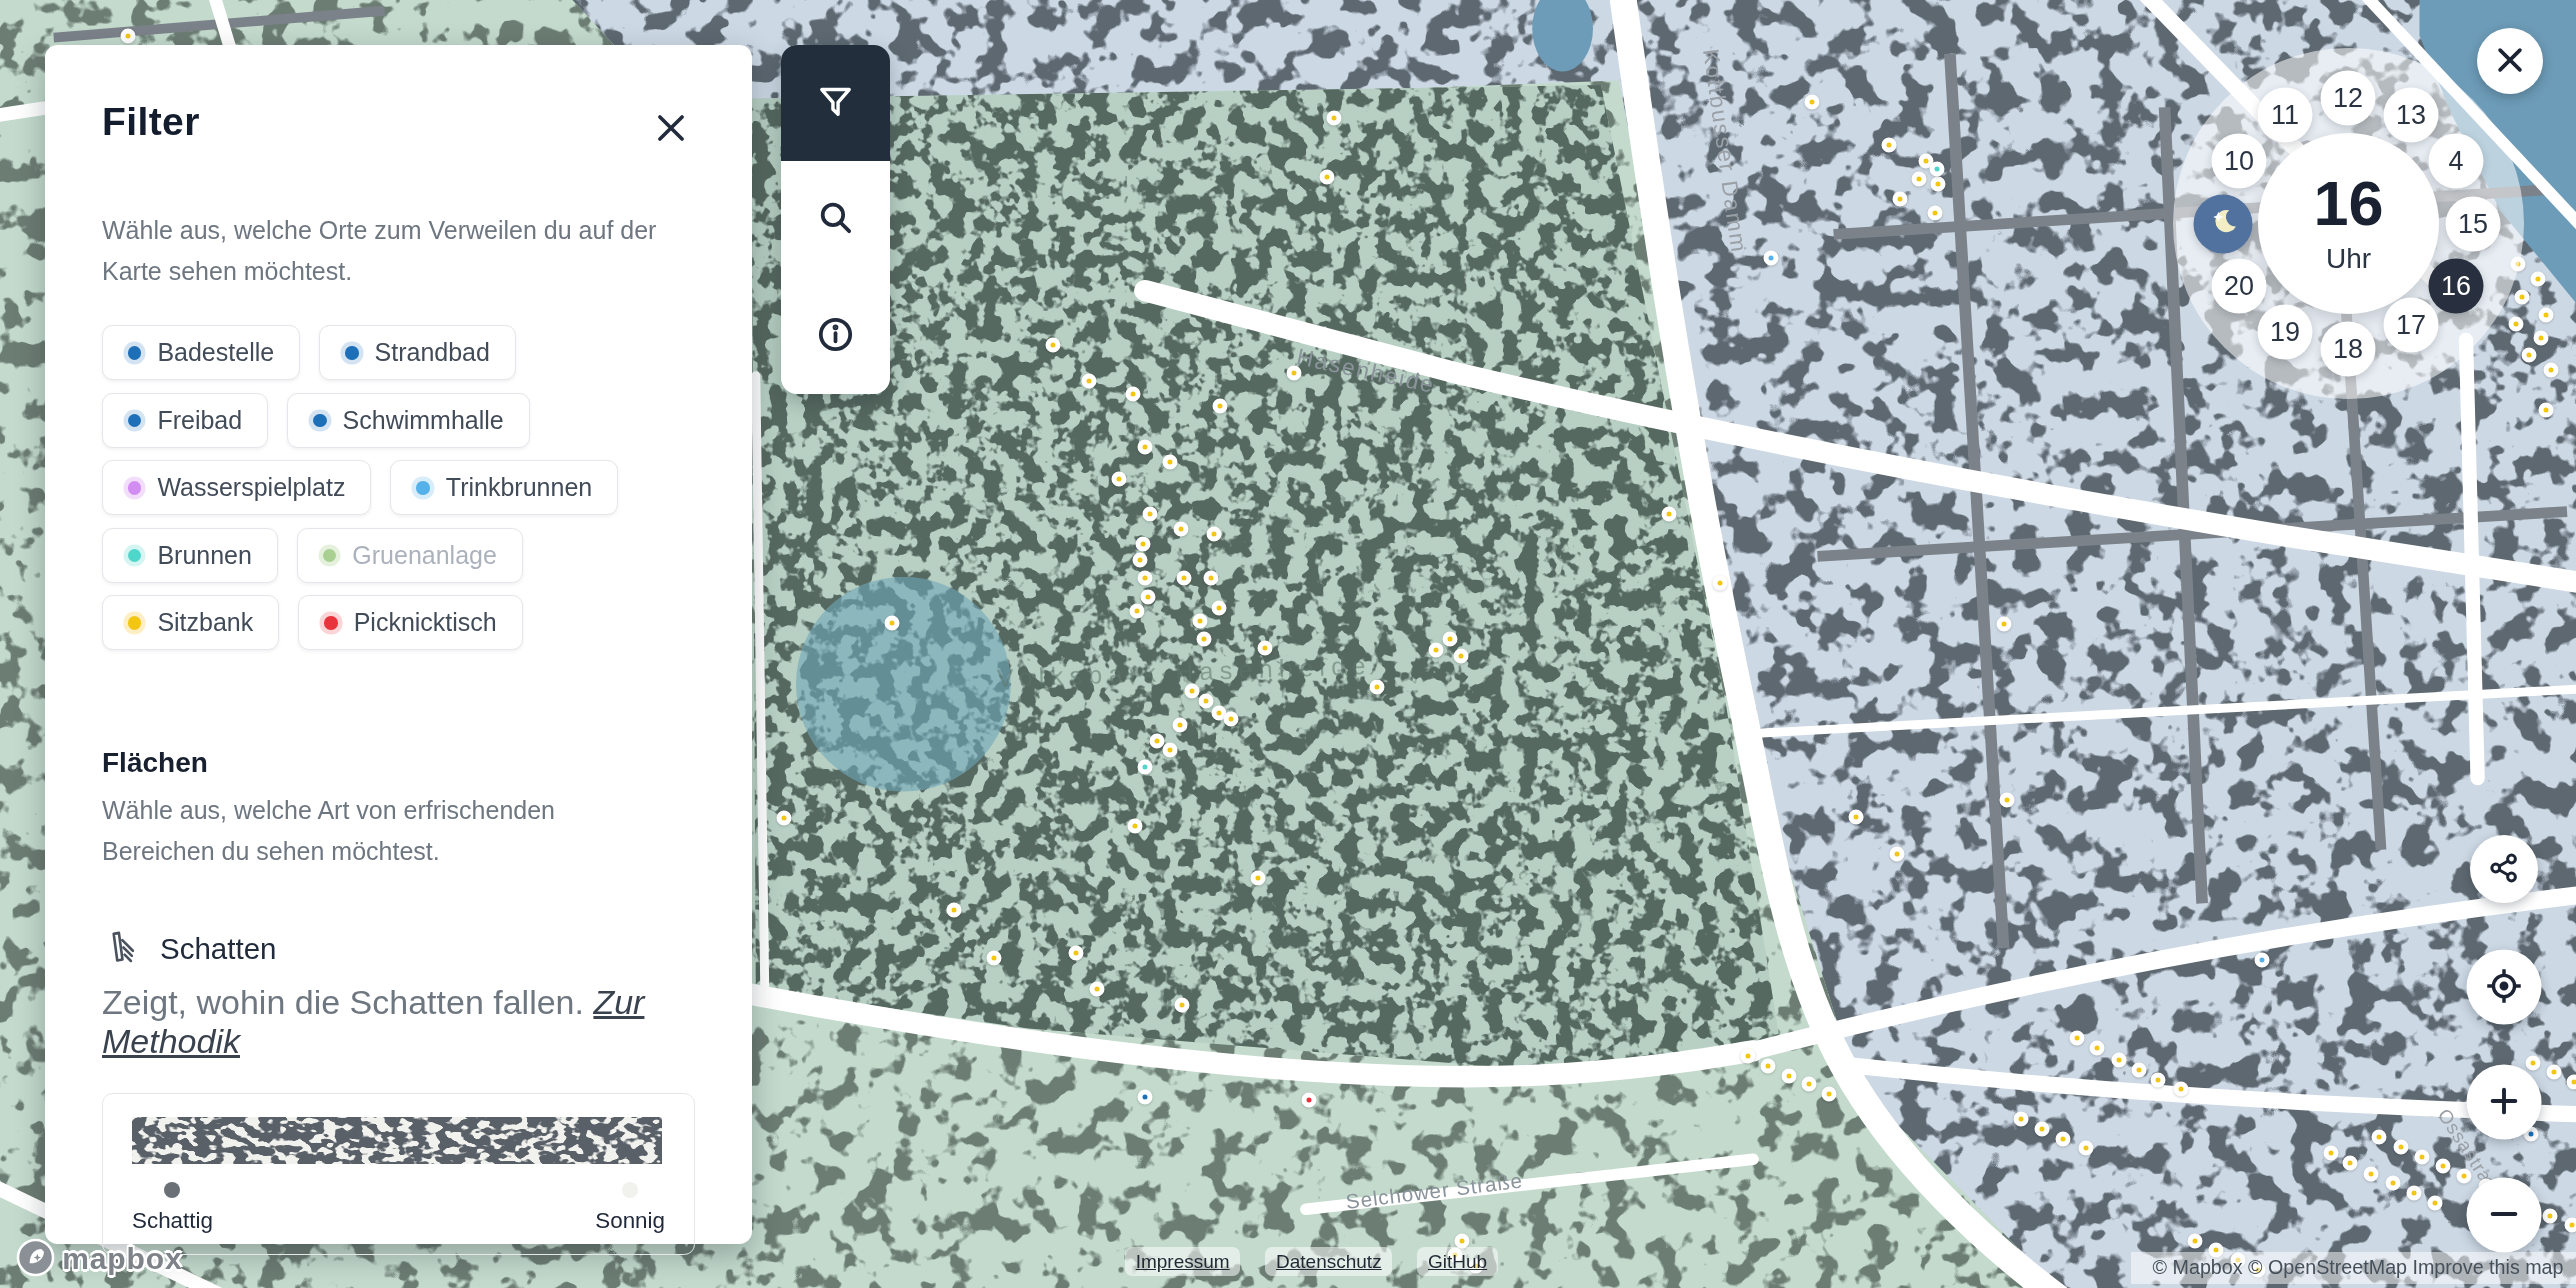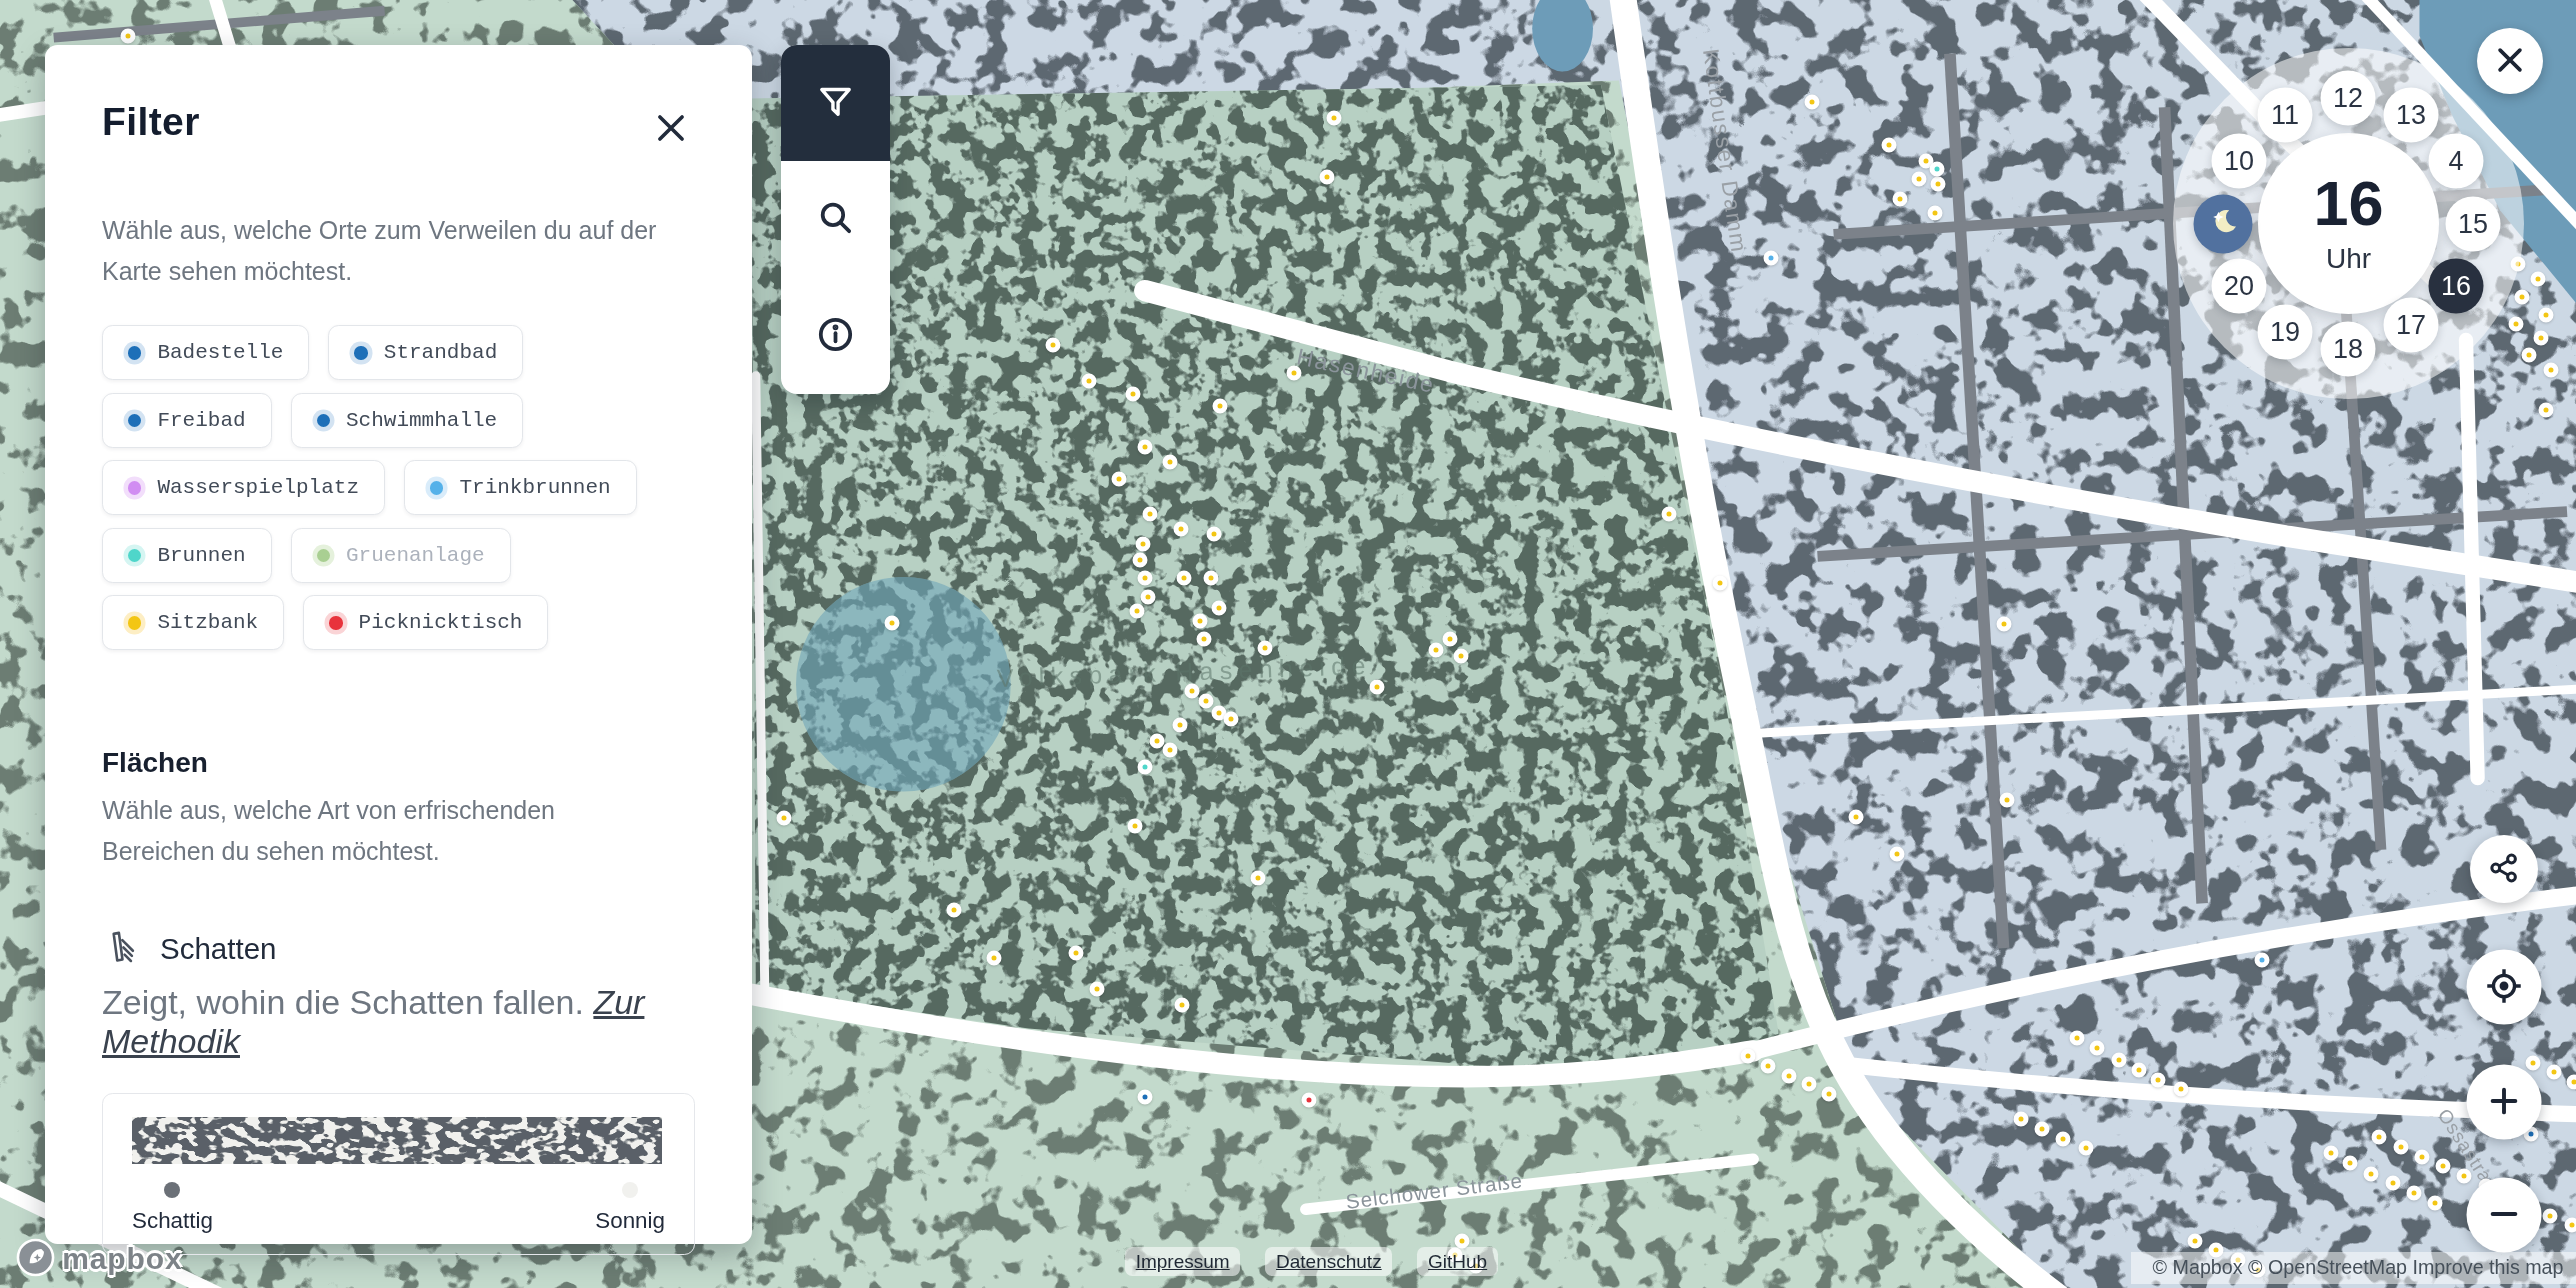--- a/index.html
+++ b/index.html
@@ -19,22 +19,22 @@
   
   #filter-panel { position:absolute; left:45px; top:45px; width:707px; height:1199px; background:#fff;
     border-radius:12.5px; box-shadow:0 10.7px 30px rgba(20,30,40,.28); z-index:4; padding:55px 57px; color:#1b2433; }
   .panel-head { display:flex; justify-content:space-between; align-items:flex-start; }
   .panel-title { font-size:39px; font-weight:800; letter-spacing:0.4px; color:#141d2e; }
   .panel-close { background:none; border:none; cursor:pointer; padding:5.4px; margin-top:3.6px; }
   .section-h { font-size:28px; font-weight:700; color:#18202f; }
   .section-p { font-size:25px; color:#6e7680; line-height:1.62; margin-top:10.7px; max-width:572px; }
   #chips { display:flex; flex-wrap:wrap; gap:12.5px 19px; margin-top:34px; }
   .chip { display:flex; align-items:center; gap:16px; height:55px; padding:12px 25px; background:#fff;
-    border:1.8px solid #e3e6ea; border-radius:10.7px; font-size:21px; color:#424b58;
-    box-shadow:0 1.8px 3.6px rgba(30,40,50,.06); cursor:pointer;font-family:Liberation Mono, monospace; }
+    border:1.8px solid #e3e6ea; border-radius:10.7px; font-size:25px; color:#424b58;
+    box-shadow:0 1.8px 3.6px rgba(30,40,50,.06); cursor:pointer; }
   .chip .dot { width:13.4px; height:13.4px; border-radius:50%; flex:0 0 auto; }
   .chip.disabled { color:#acb2bc; }
   .orte-sec { margin-top:55px; }
   .flaechen-sec { margin-top:97px; }
   .schatten-row { display:flex; align-items:center; gap:19px; margin-top:57px; }
   .schatten-title { font-size:29.5px; font-weight:500; color:#222b3b; }
   .schatten-desc { font-size:34px; color:#6e7680; margin-top:12.5px; }
   .schatten-desc a { color:#3a424e; font-style:italic; text-decoration:underline; cursor:pointer; }
   .shadow-card { margin-top:32px; border:1.8px solid #e5e7eb; border-radius:10.7px; padding:23px 29px 19.7px; }
   .shadow-strip { display:block; width:530px; height:47px; }

